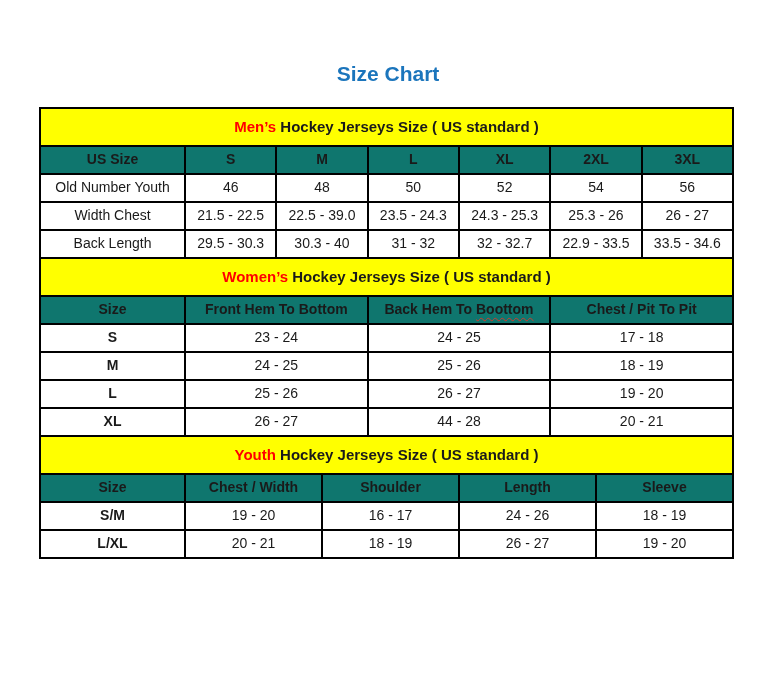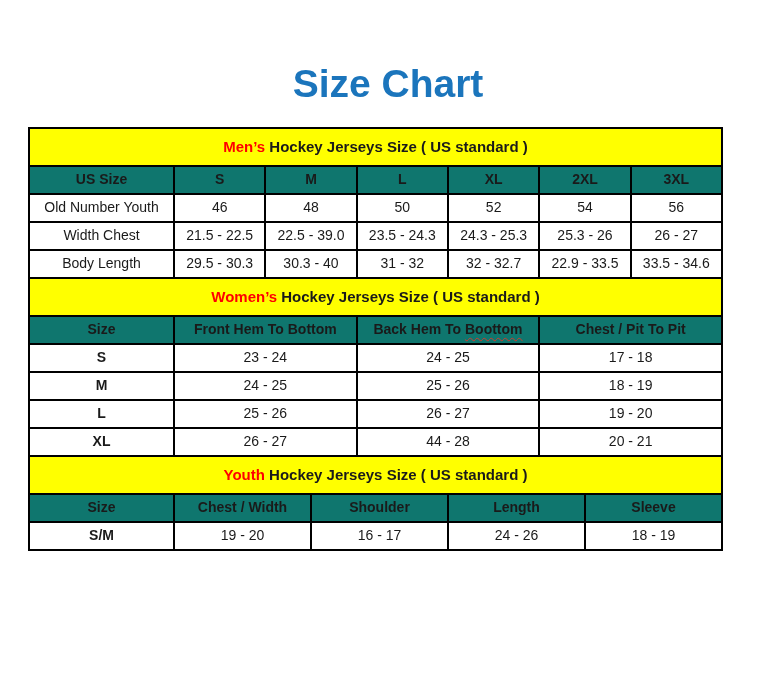--- a/index.html
+++ b/index.html
@@ -12,28 +12,28 @@
     height: 692px;
     overflow: hidden;
     font-family: "Liberation Sans", sans-serif;
     color: #1a1a1a;
     -webkit-font-smoothing: antialiased;
   }
   .page-title {
     margin: 0;
     padding-top: 62px;
     text-align: center;
-    font-size: 39px;
+    font-size: 21px;
     font-weight: 700;
     color: #1b75bc;
     letter-spacing: 0px;
   }
   .tables-wrap {
     margin-top: 21px;
-    margin-left: 28px;
+    margin-left: 39px;
     width: 672px;
   }
   table.size-table {
     border-collapse: collapse;
     table-layout: fixed;
     width: 695px;
   }
   table.size-table + table.size-table {
     margin-top: -2px;
   }
@@ -119,21 +119,21 @@
         <tr class="data-row">
           <td class="row-label">Width Chest</td>
           <td>21.5 - 22.5</td>
           <td>22.5 - 39.0</td>
           <td>23.5 - 24.3</td>
           <td>24.3 - 25.3</td>
           <td>25.3 - 26</td>
           <td>26 - 27</td>
         </tr>
         <tr class="data-row">
-          <td class="row-label">Body Length</td>
+          <td class="row-label">Back Length</td>
           <td>29.5 - 30.3</td>
           <td>30.3 - 40</td>
           <td>31 - 32</td>
           <td>32 - 32.7</td>
           <td>22.9 - 33.5</td>
           <td>33.5 - 34.6</td>
         </tr>
       </tbody>
     </table>
     <table class="size-table">
@@ -198,15 +198,22 @@
           <th>Length</th>
           <th>Sleeve</th>
         </tr>
         <tr class="data-row">
           <td class="row-label bold">S/M</td>
           <td>19 - 20</td>
           <td>16 - 17</td>
           <td>24 - 26</td>
           <td>18 - 19</td>
         </tr>
+        <tr class="data-row">
+          <td class="row-label bold">L/XL</td>
+          <td>20 - 21</td>
+          <td>18 - 19</td>
+          <td>26 - 27</td>
+          <td>19 - 20</td>
+        </tr>
       </tbody>
     </table>
   </div>
 
 </body></html>

